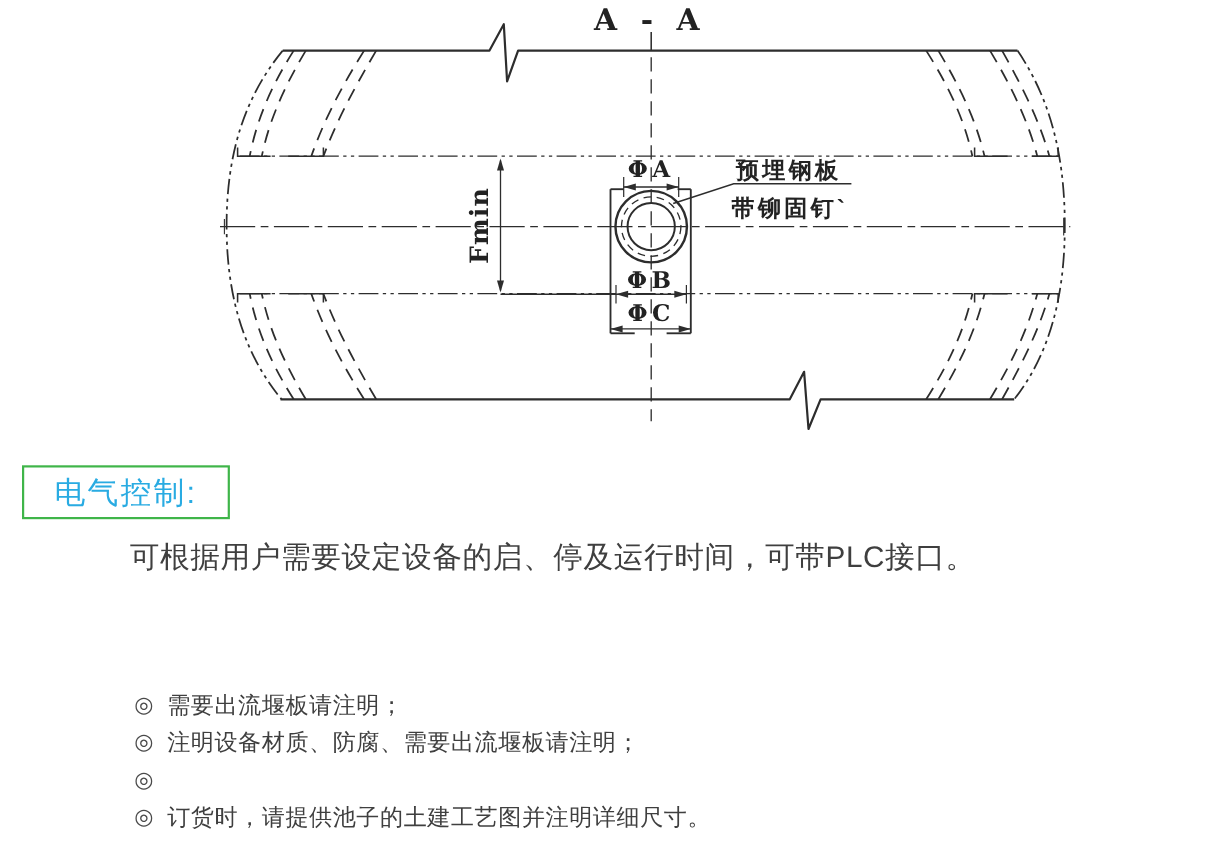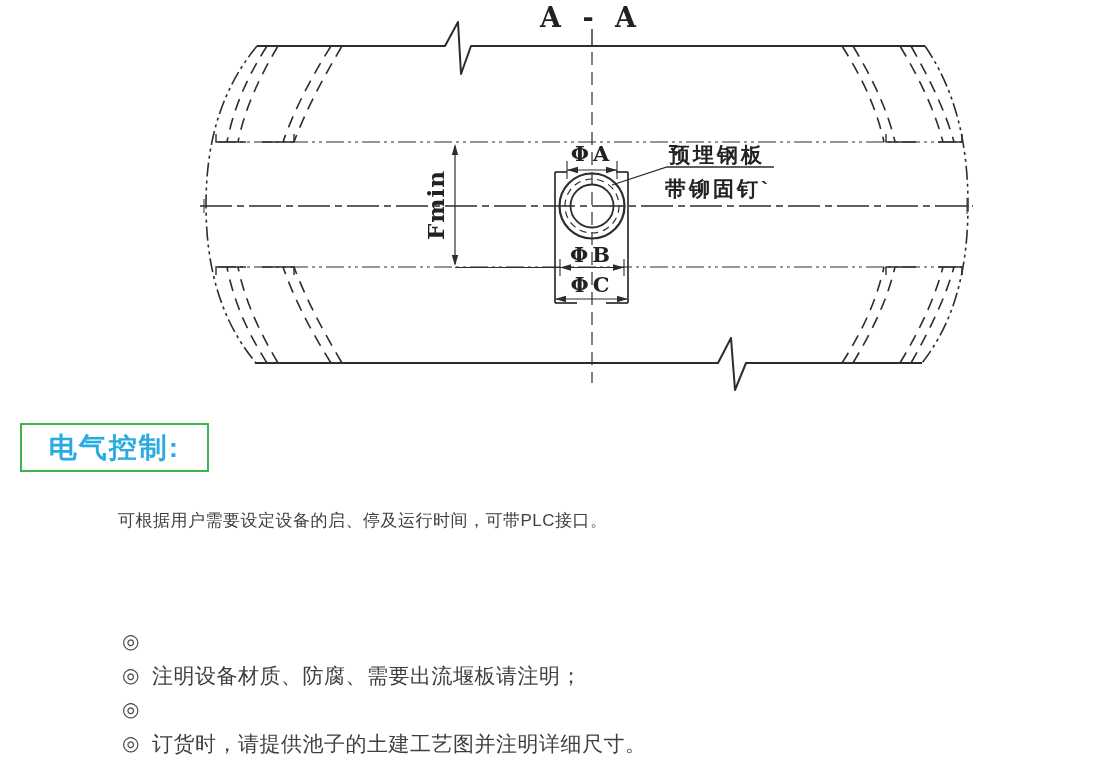--- a/index.html
+++ b/index.html
@@ -9,24 +9,24 @@
 
   
   .cad-label{font-family:"DejaVu Serif",serif;font-weight:bold;fill:#222222;}
   .cad-cn{font-family:"Liberation Sans",sans-serif;font-weight:bold;fill:#222222;letter-spacing:3px;}
 
   
   .sec-box{position:absolute;box-sizing:border-box;border:2px solid #3FB549;
            display:flex;align-items:center;justify-content:center;background:#fff;}
   .sec-box.first{left:20px;top:423px;width:189px;height:49px;}
   .sec-box.second{left:19px;top:576px;width:190px;height:50px;}
-  .sec-title{color:#29ABE2;font-size:28px;font-weight:bold;letter-spacing:2px;white-space:nowrap;}
+  .sec-title{color:#29ABE2;font-size:28px;font-weight:normal;letter-spacing:2px;white-space:nowrap;}
 
-  .para{position:absolute;left:118px;top:488px;font-size:17px;color:#3F3F3F;
-        letter-spacing:0.5px;white-space:nowrap;margin-top:21px;}
+  .para{position:absolute;left:118px;top:488px;font-size:27px;color:#3F3F3F;
+        letter-spacing:0.5px;white-space:nowrap;}
 
   .bullets{position:absolute;left:122px;top:631px;width:720px;}
   .bullet-row{display:flex;align-items:flex-start;gap:12px;font-size:21px;color:#3F3F3F;
               line-height:21px;margin-bottom:13px;letter-spacing:0.5px;white-space:nowrap;}
   .marker{font-size:20px;line-height:21px;color:#4a4a4a;}
 </style>
 </head>
 <body>
 
 <div class="page">
@@ -140,20 +140,21 @@
 
   <div class="sec-box first">
     <span class="sec-title">电气控制:</span>
   </div>
   <div class="para">可根据用户需要设定设备的启、停及运行时间，可带PLC接口。</div>
 
 
   <div class="bullets">
     <div class="bullet-row">
       <span class="marker">◎</span>
+      <span>需要出流堰板请注明；</span>
     </div>
     <div class="bullet-row">
       <span class="marker">◎</span>
       <span>注明设备材质、防腐、需要出流堰板请注明；</span>
     </div>
     <div class="bullet-row">
       <span class="marker">◎</span>
     </div>
     <div class="bullet-row">
       <span class="marker">◎</span>

